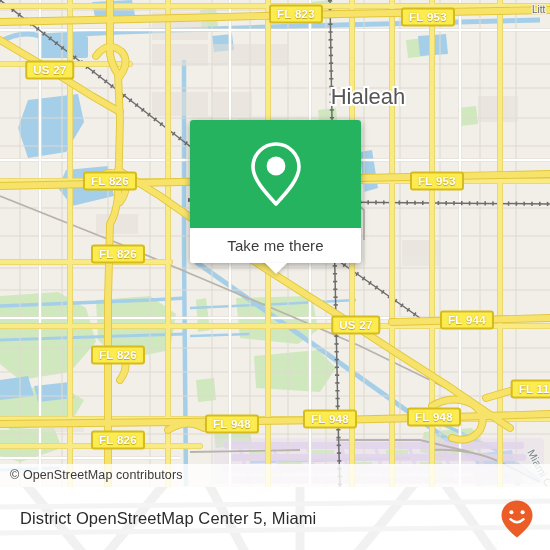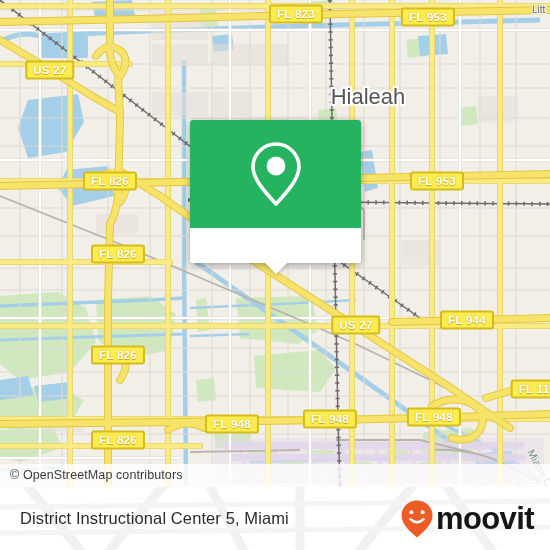--- a/index.html
+++ b/index.html
@@ -429,46 +429,46 @@
   </div>
 
   <div id="popup">
     <div id="popup-green" style="background: rgb(37, 179, 95);">
       <svg width="56" height="68" viewBox="0 0 56 68">
         <path d="M28 4 C15.3 4 5 14.3 5 27 C5 39 17 52 28 64 C39 52 51 39 51 27 C51 14.3 40.7 4 28 4 Z" fill="none" stroke="#ffffff" stroke-width="3.6" stroke-linejoin="round"></path>
         <circle cx="28" cy="26" r="9.4" fill="#ffffff"></circle>
       </svg>
     </div>
     <div id="popup-label-wrap" style="background: rgb(255, 255, 255);">
+      <span id="popup-label">Take me there</span>
       <div id="popup-tail"></div>
     </div>
   </div>
 
   <div id="footer">
     <svg id="footer-watermark" viewBox="0 0 550 63">
       <g stroke="#f1f1f1" stroke-width="9" fill="none">
         <path d="M20 -10 L90 75"></path>
         <path d="M100 75 L170 -10"></path>
         <path d="M205 -10 L250 75"></path>
         <path d="M300 -10 L300 75"></path>
         <path d="M350 75 L420 -10"></path>
         <path d="M440 -10 L500 75"></path>
       </g>
       <g stroke="#f4f4f4" stroke-width="5" fill="none">
         <path d="M0 20 L550 14"></path>
         <path d="M0 46 L550 40"></path>
       </g>
     </svg>
     <div id="footer-inner">
-      <div id="footer-title">District Instructional Center 5, Miami</div>
+      <div id="footer-title">District OpenStreetMap Center 5, Miami</div>
       <div id="brand">
         <svg width="34" height="40" viewBox="0 0 34 40">
           <path d="M17 1.5 C8.2 1.5 1.5 8.2 1.5 16.6 C1.5 25 10 33 17 38.5 C24 33 32.5 25 32.5 16.6 C32.5 8.2 25.8 1.5 17 1.5 Z" fill="#ec5c26"></path>
           <circle cx="11.4" cy="13.2" r="2.05" fill="#ffffff"></circle>
           <circle cx="22.6" cy="13.2" r="2.05" fill="#ffffff"></circle>
           <path d="M10.4 20.2 Q 17 26.4 23.6 20.2" fill="none" stroke="#ffffff" stroke-width="2.4" stroke-linecap="round"></path>
         </svg>
-        <span id="brand-word" style="color: rgb(21, 21, 21);">moovit</span>
       </div>
     </div>
   </div>
 
 </div>
 
 </body></html>

